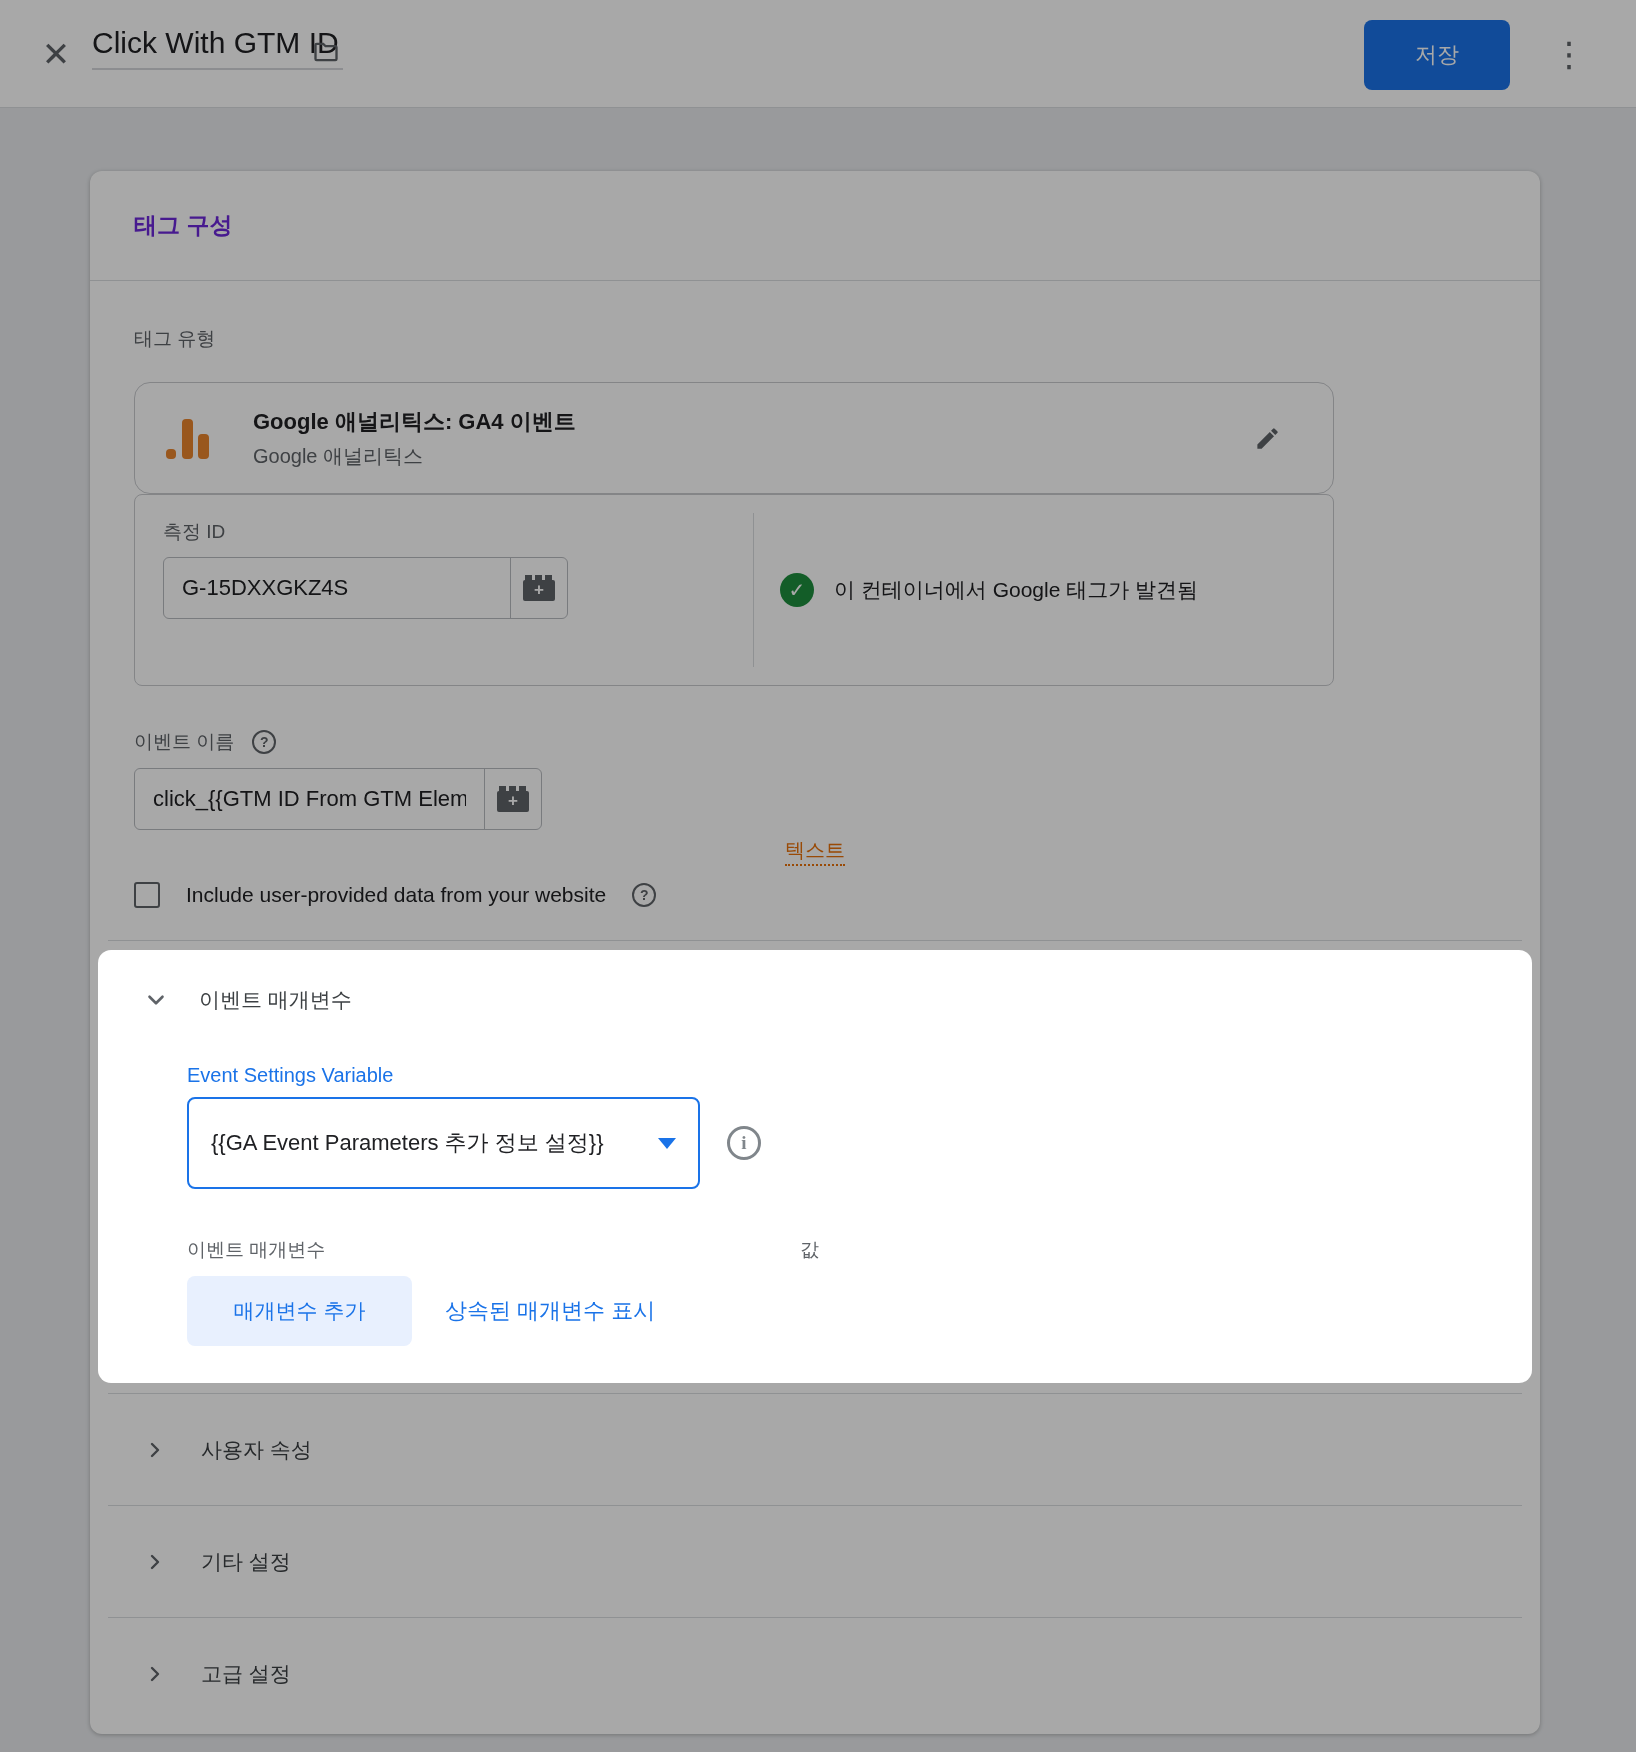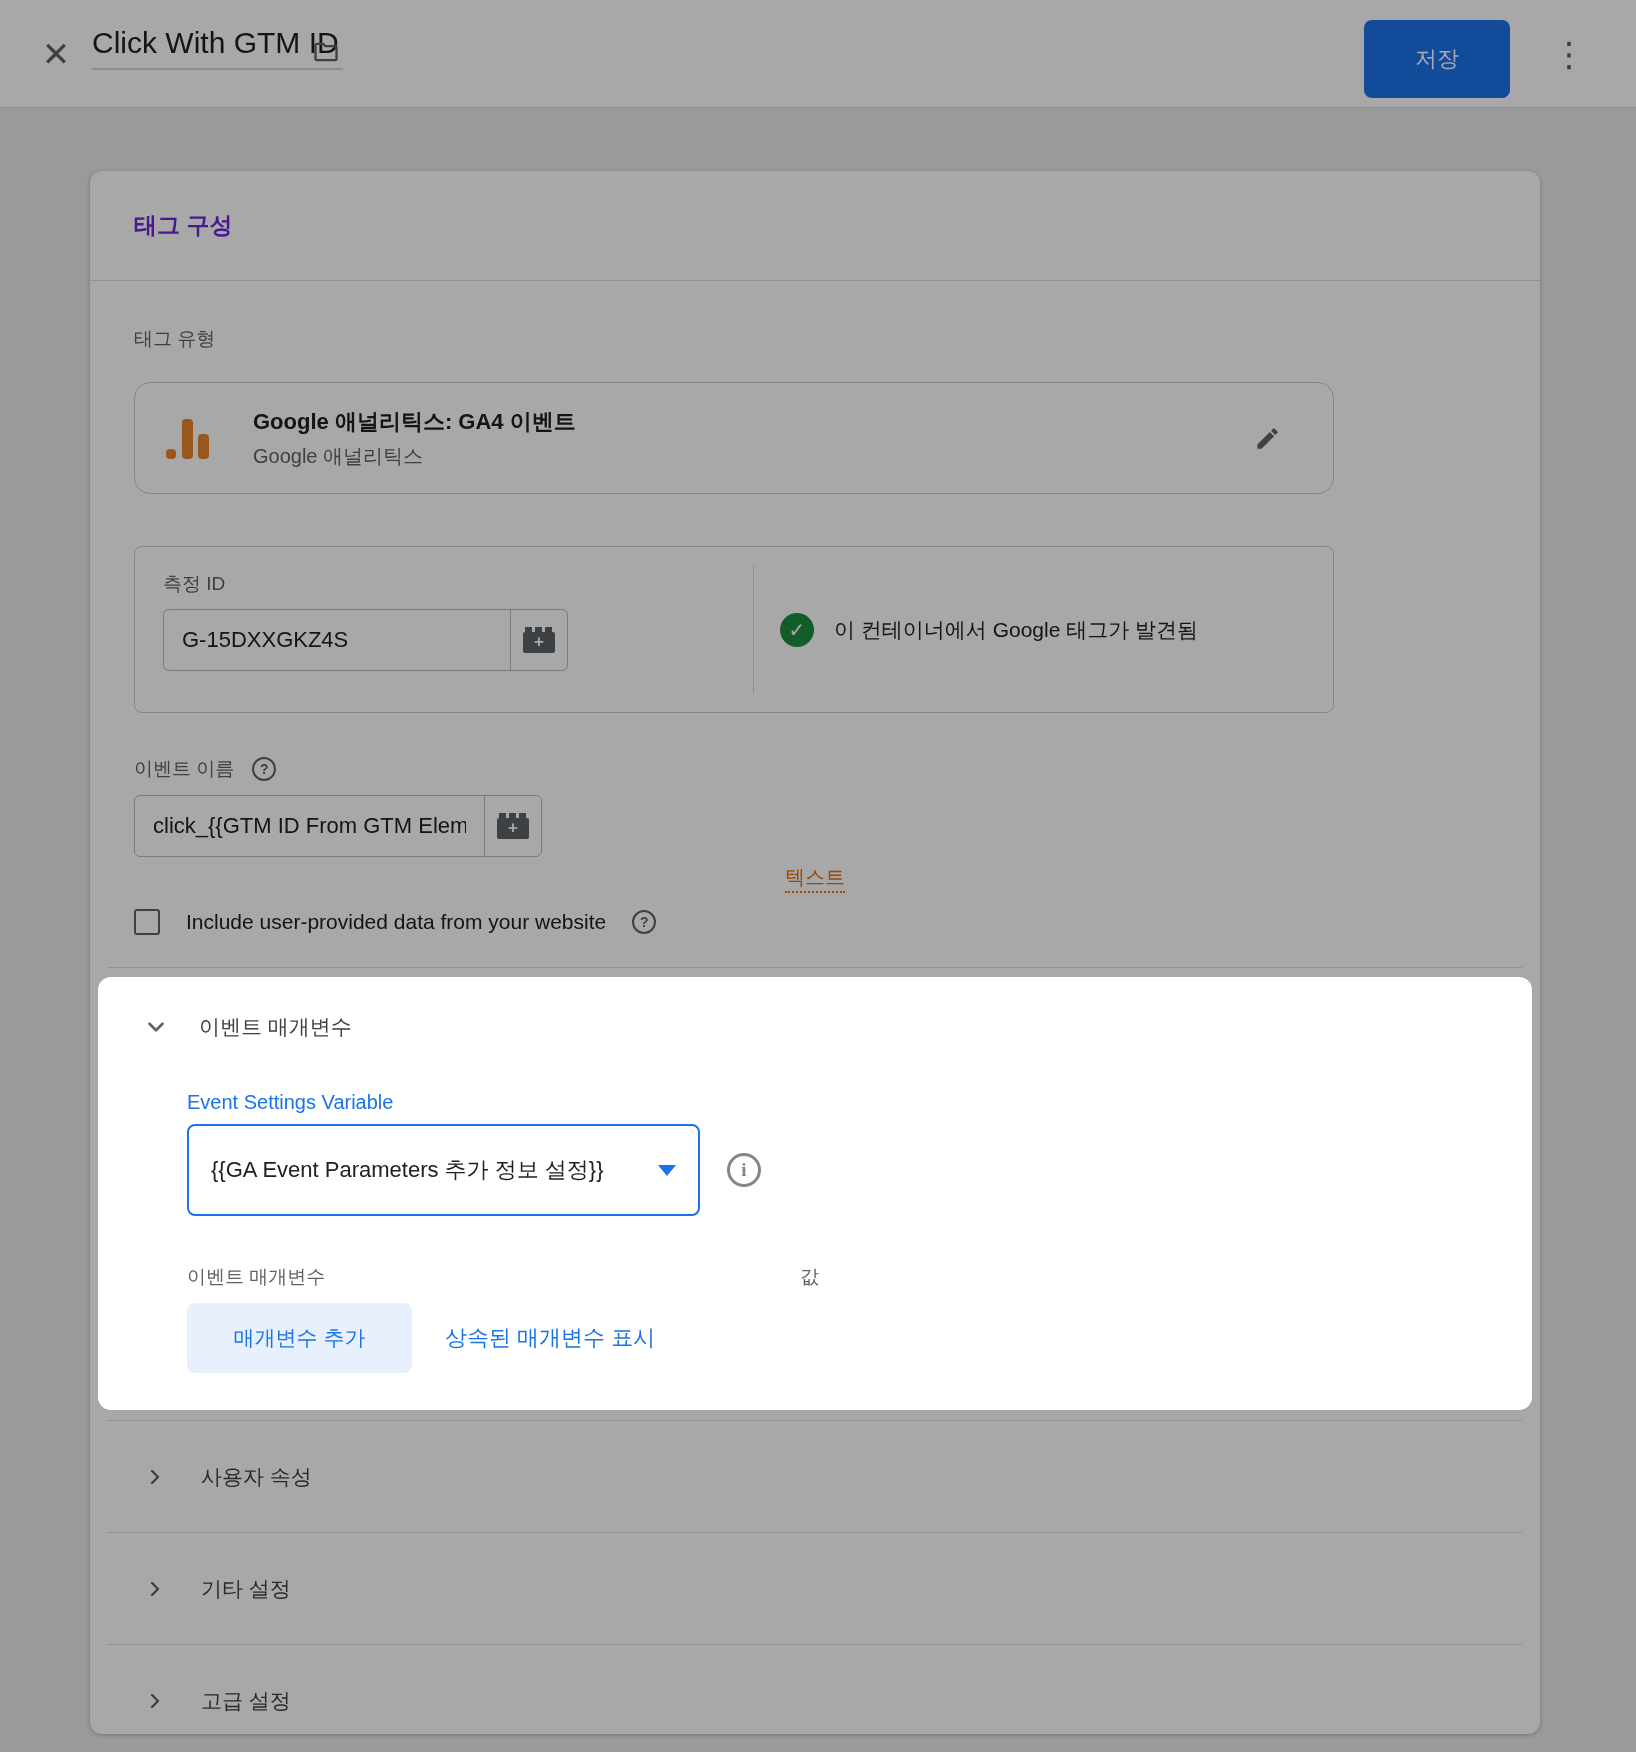--- a/index.html
+++ b/index.html
@@ -9,21 +9,21 @@
     font-family:"Liberation Sans","DejaVu Sans",sans-serif;
     -webkit-font-smoothing:antialiased;
   }
   
   .topbar{position:relative;height:107px;background:#fff;border-bottom:1px solid #dadce0}
   .close-btn{position:absolute;left:34px;top:32px;width:44px;height:44px;border:none;background:none;
     font-size:34px;line-height:44px;color:#5f6368;cursor:pointer;padding:0}
   .title-wrap{position:absolute;left:92px;top:26px;border-bottom:2px solid #d5d7db;padding:0 4px 8px 0}
   .title-wrap span{font-size:30px;color:#202124}
   .folder-btn{position:absolute;left:310px;top:38px;border:none;background:none;padding:0;cursor:pointer}
-  .save-btn{position:absolute;left:1364px;top:20px;width:146px;height:78px;border:none;border-radius:8px;
+  .save-btn{position:absolute;left:1364px;top:20px;width:146px;height:70px;border:none;border-radius:8px;
     background:#1a73e8;color:#fff;font-size:22px;font-family:inherit;cursor:pointer}
   .kebab-btn{position:absolute;left:1552px;top:28px;width:30px;height:52px;border:none;background:none;
     color:#5f6368;font-size:34px;line-height:52px;cursor:pointer;padding:0}
   
   .card{position:relative;margin:63px 0 0 90px;width:1450px;height:1563px;background:#fff;
     border-radius:12px;box-shadow:0 1px 4px rgba(0,0,0,.25)}
   .card-header{height:110px;border-bottom:1px solid #dadce0;display:flex;align-items:center;padding-left:44px;box-sizing:border-box}
   .card-header span{font-size:23px;font-weight:700;color:#6d28d9}
   .card-body{padding:0 44px;position:relative}
   .field-label{font-size:19px;color:#5f6368}
@@ -34,21 +34,21 @@
   .ga-icon{position:relative;width:46px;height:46px;flex:none}
   .ga-icon i{position:absolute;bottom:2px;background:#e8842c;border-radius:4px}
   .ga-dot{left:1px;width:10px;height:10px}
   .ga-bar-tall{left:17px;width:11px;height:40px}
   .ga-bar-mid{left:33px;width:11px;height:25px}
   .type-text{margin-left:42px}
   .type-name{font-size:22px;font-weight:700;color:#202124}
   .type-vendor{font-size:20px;color:#5f6368;margin-top:6px}
   .edit-btn{margin-left:auto;margin-right:16px;border:none;background:none;cursor:pointer;padding:6px}
   
-  .mid-box{margin-top:52px;width:1200px;height:167px;border:1px solid #c8cace;border-radius:8px;
+  .mid-box{width:1200px;height:192px;border:1px solid #c8cace;border-radius:8px;
     display:flex;box-sizing:border-box}
   .mid-left{width:618px;box-sizing:border-box;padding:24px 0 0 28px;flex:none}
   .var-group{display:flex;border:1px solid #b8bbc0;border-radius:6px;overflow:hidden;height:62px;box-sizing:border-box;background:#fff}
   .var-group input{border:none;outline:none;flex:1;min-width:0;font-size:22px;color:#202124;
     font-family:inherit;padding:0 18px;background:transparent}
   .var-btn{width:57px;border:none;border-left:1px solid #b8bbc0;background:none;cursor:pointer;
     display:flex;align-items:center;justify-content:center;position:relative}
   .lego{position:relative;width:32px;height:21px;background:#5f6368;border-radius:2px;margin-top:5px}
   .lego::before{content:"";position:absolute;top:-5px;left:2px;width:7px;height:5px;background:#5f6368;
     box-shadow:10px 0 0 #5f6368,20px 0 0 #5f6368}

